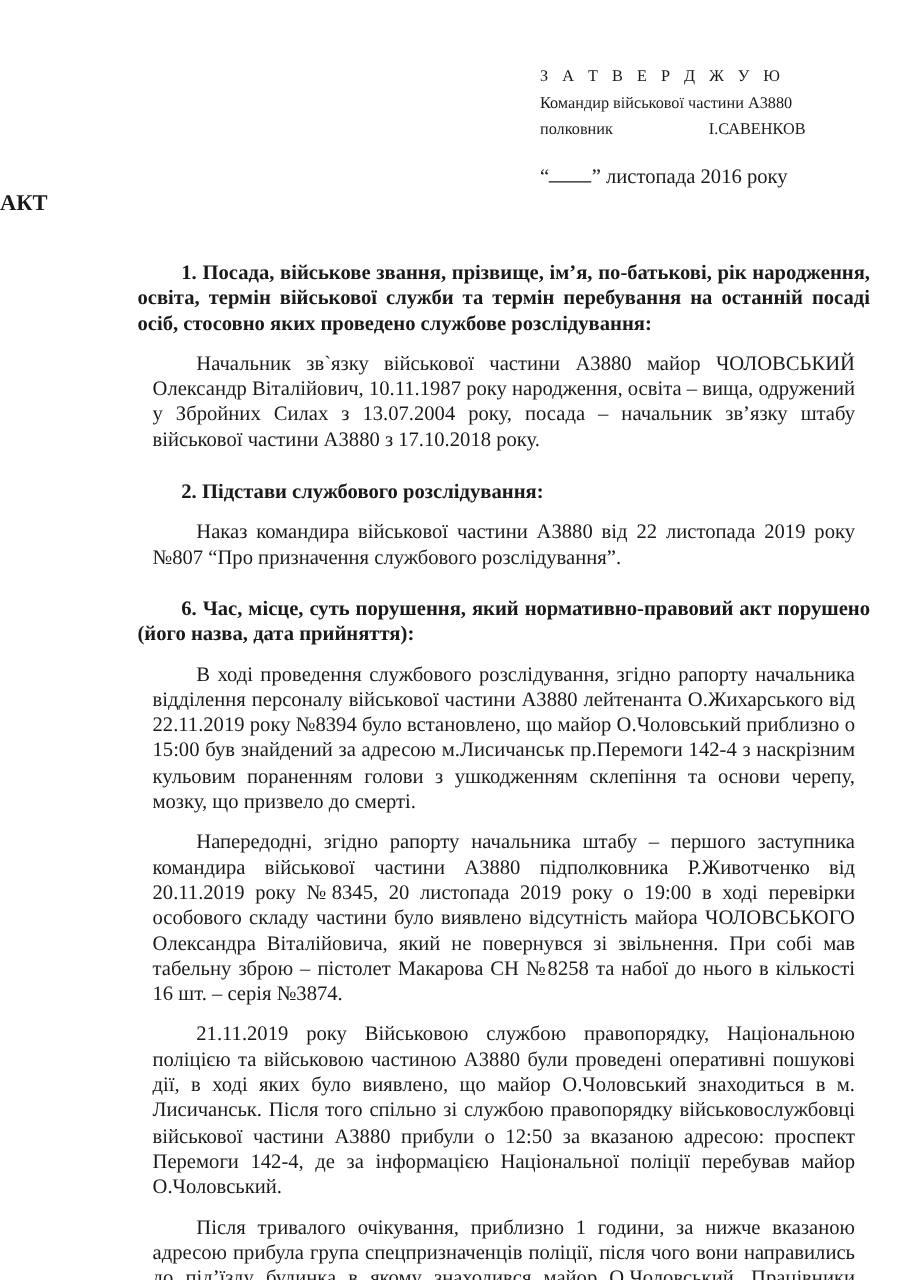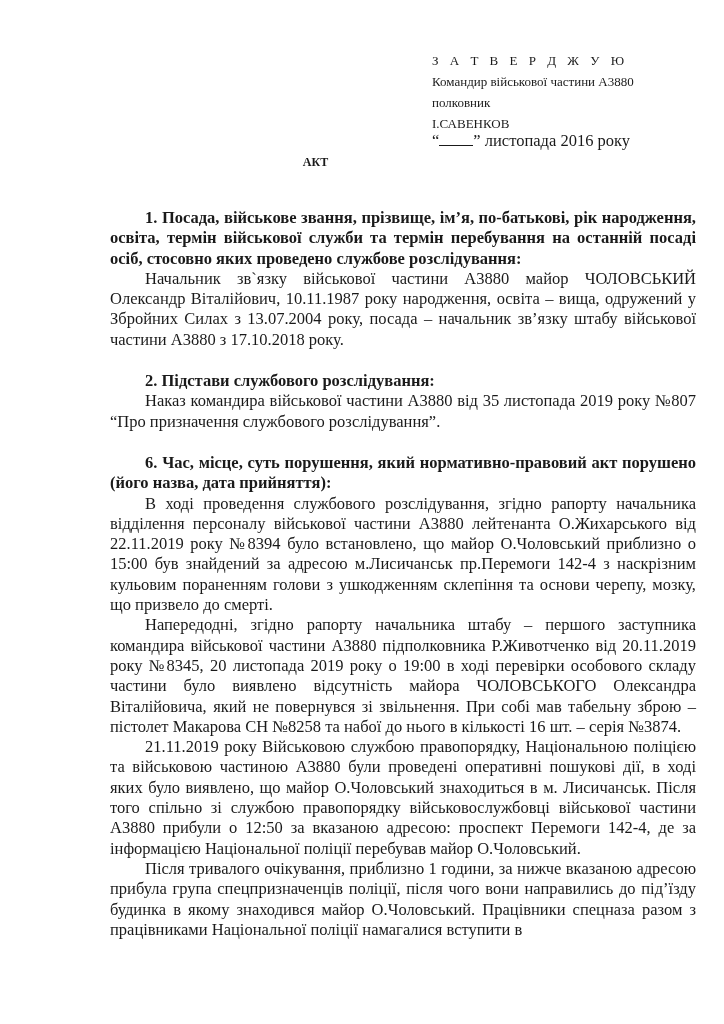--- a/index.html
+++ b/index.html
@@ -1,26 +1,26 @@
 <!DOCTYPE html>
 <html><head>
 <meta charset="utf-8">
 <style>
   html, body { margin: 0; padding: 0; background: #ffffff; }
   body { width: 724px; height: 1024px; overflow: hidden; position: relative;
          font-family: "Liberation Serif", "DejaVu Serif", serif; color: #1a1a1a; }
   .approval { position: absolute; left: 432px; top: 50px; font-size: 13px; line-height: 21px; }
   .approval .stamp { letter-spacing: 4px; }
-  .approval .rank-row { display: flex; flex-direction: column; }
+  .approval .rank-row { display: flex; }
   .approval .rank-row .rank { width: 135px; }
   .date-line { position: absolute; left: 432px; top: 131px; font-size: 16.5px; }
-  .title-block { position: absolute; left: 0; width: 631px; top: 152px; text-align: center; font-weight: bold; font-size: 12px; line-height: 21px; }
+  .title-block { position: absolute; left: 0; width: 631px; top: 152px; text-align: left; font-weight: bold; font-size: 18px; line-height: 21px; }
   .content { position: absolute; left: 110px; width: 586px; top: 208px; font-size: 16.5px; line-height: 20.3px; text-align: justify; }
   .heading { font-weight: bold; text-indent: 35px; margin: 0; text-align: justify; }
-  .para { text-indent: 35px; margin: 0; text-align: justify; }
+  .para { text-indent: 35px; margin: 12px; text-align: justify; }
   .section { margin-bottom: 21px; }
   .blank { display: inline-block; width: 34px; border-bottom: 1px solid #1a1a1a; height: 14px; vertical-align: baseline; }
 </style>
 </head>
 <body>
 
 <div class="approval">
   <div class="stamp">З А Т В Е Р Д Ж У Ю</div>
   <div>Командир військової частини А3880</div>
   <div class="rank-row">
@@ -38,21 +38,21 @@
   <div>АКТ</div>
 </div>
 
 <div class="content">
   <div class="section">
     <p class="heading">1. Посада, військове звання, прізвище, ім’я, по-батькові, рік народження, освіта, термін військової служби та термін перебування на останній посаді осіб, стосовно яких проведено службове розслідування:</p>
     <p class="para">Начальник зв`язку військової частини А3880 майор ЧОЛОВСЬКИЙ Олександр Віталійович, 10.11.1987 року народження, освіта – вища, одружений у Збройних Силах з 13.07.2004 року, посада – начальник зв’язку штабу військової частини А3880 з 17.10.2018 року.</p>
   </div>
   <div class="section">
     <p class="heading">2. Підстави службового розслідування:</p>
-    <p class="para">Наказ командира військової частини А3880 від 35 листопада 2019 року №807 “Про призначення службового розслідування”.</p>
+    <p class="para">Наказ командира військової частини А3880 від 22 листопада 2019 року №807 “Про призначення службового розслідування”.</p>
   </div>
   <div class="section">
     <p class="heading">6. Час, місце, суть порушення, який нормативно-правовий акт порушено (його назва, дата прийняття):</p>
     <p class="para">В ході проведення службового розслідування, згідно рапорту начальника відділення персоналу військової частини А3880 лейтенанта О.Жихарського від 22.11.2019 року №8394 було встановлено, що  майор О.Чоловський приблизно о 15:00 був знайдений за адресою м.Лисичанськ пр.Перемоги 142-4 з наскрізним кульовим пораненням голови з ушкодженням склепіння та основи черепу, мозку, що призвело до смерті.</p>
     <p class="para">Напередодні, згідно рапорту начальника штабу – першого заступника командира військової частини А3880 підполковника Р.Животченко від 20.11.2019 року №8345, 20 листопада 2019 року о 19:00 в ході перевірки особового складу частини було виявлено відсутність майора ЧОЛОВСЬКОГО Олександра Віталійовича, який не повернувся зі звільнення. При собі мав табельну зброю – пістолет Макарова СН №8258 та набої  до нього в кількості 16 шт. – серія №3874.</p>
     <p class="para">21.11.2019 року Військовою службою правопорядку, Національною поліцією та військовою частиною А3880 були проведені оперативні пошукові дії, в ході яких було виявлено, що майор О.Чоловський знаходиться в м. Лисичанськ. Після того спільно зі службою правопорядку військовослужбовці військової частини А3880 прибули о 12:50 за вказаною адресою: проспект Перемоги 142-4, де за інформацією Національної поліції перебував майор О.Чоловський.</p>
     <p class="para">Після тривалого очікування, приблизно 1 години, за нижче вказаною адресою прибула група спецпризначенців поліції, після чого вони направились до під’їзду будинка в якому знаходився майор О.Чоловський. Працівники спецназа разом з працівниками Національної поліції намагалися вступити в</p>
   </div>
 </div>
 

